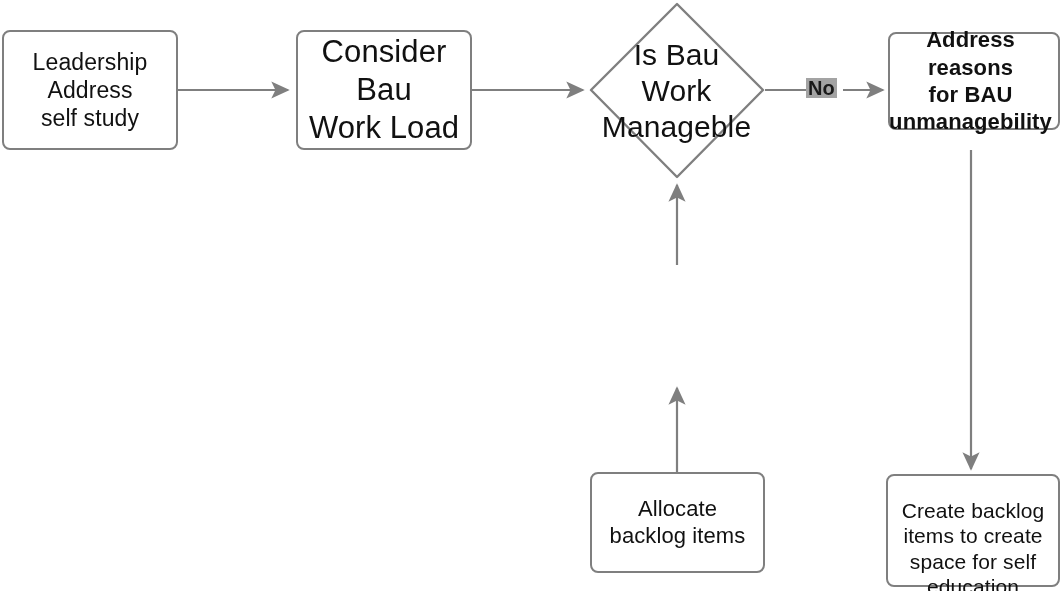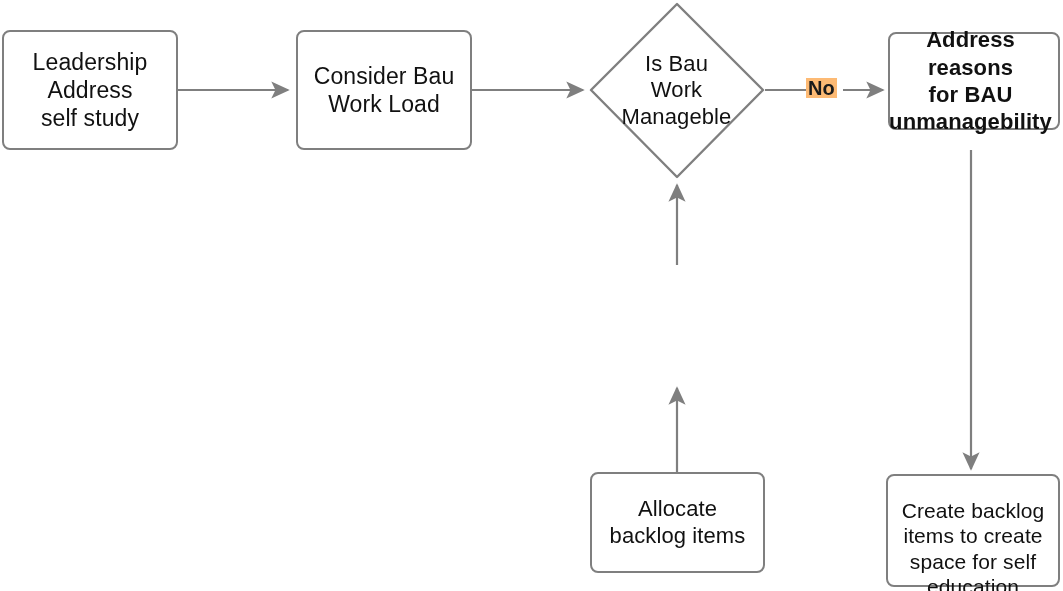--- a/index.html
+++ b/index.html
@@ -49,30 +49,30 @@
   }
   
   #node-leadership {
     left: 2px;  top: 30px;  width: 176px; height: 120px;
   }
   #node-leadership .label { font-size: 23px; }
 
   #node-consider {
     left: 296px; top: 30px; width: 176px; height: 120px;
   }
-  #node-consider .label { font-size: 23px; }
+  #node-consider .label { font-size: 31px; }
 
   #node-decision {
     left: 588px; top: 2px; width: 177px; height: 177px;
     border: none;
     background: transparent;
   }
   #node-decision .label {
     position: relative;
-    font-size: 22px;
+    font-size: 30px;
     z-index: 2;
     line-height: 1.2;
   }
 
   #node-address {
     left: 888px; top: 32px; width: 172px; height: 98px; font-weight: bold;
   }
   #node-address .label {
     font-size: 22px;
     width: 186px;
@@ -97,21 +97,21 @@
     font-size: 21px;
     line-height: 1.21;
     margin-top: 36px;
   }
 
   .edge-label {
     position: absolute;
     font-size: 20px;
     font-weight: bold;
     color: #1a1a1a;
-    background: #fdba74;
+    background: #a3a3a3;
     padding: 0 2px;
     line-height: 1;
   }
   #edge-label-no {
     left: 806px;
     top: 78px;
   }
 </style>
 </head>
 <body>

